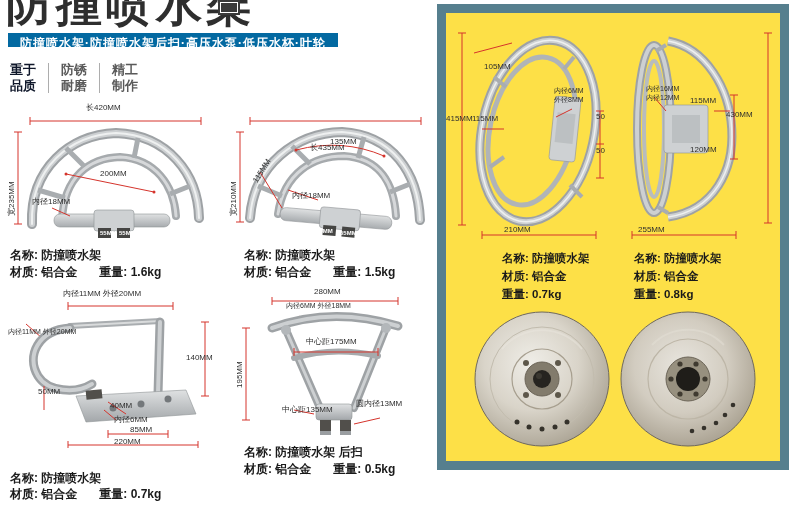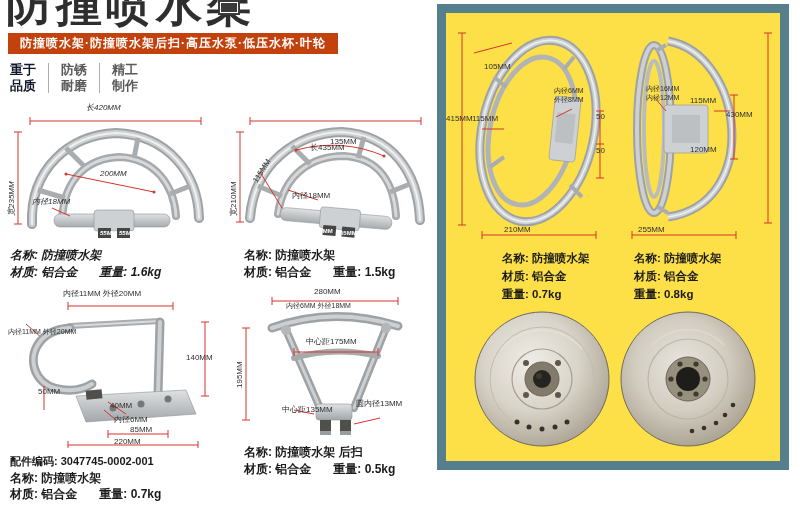--- a/index.html
+++ b/index.html
@@ -4,22 +4,22 @@
 <style>
   html,body{margin:0;padding:0;background:#fff;}
   .canvas{position:relative;width:800px;height:523px;background:#ffffff;overflow:hidden;
           font-family:"Liberation Sans","DejaVu Sans",sans-serif;}
 
   
   .top-title{position:absolute;left:6px;top:-26px;font-size:46px;font-weight:900;color:#2e2e2e;
              letter-spacing:4px;white-space:nowrap;}
   .title-logo{position:absolute;left:218px;top:0;width:22px;height:15px;background:#3a3a3a;
               box-shadow:inset 0 0 0 2px #3a3a3a, inset 0 0 0 3px #fff;}
-  .banner{position:absolute;left:8px;top:33px;height:21px;line-height:21px;padding:0 12px;
-          background:#c2410c;color:#ffffff;font-size:12px;letter-spacing:1px;font-weight:600;white-space:nowrap;}
+  .banner{position:absolute;left:8px;top:33px;height:14px;line-height:21px;padding:0 12px;
+          background:#0369a1;color:#ffffff;font-size:12px;letter-spacing:1px;font-weight:600;white-space:nowrap;}
   .badges{position:absolute;left:10px;top:62px;display:flex;align-items:center;}
   .badge{font-size:13px;font-weight:800;line-height:16px;color:#5a5a5a;text-align:center;}
   .badge.red{color:#0f172a;}
   .badge span{display:block;}
   .vsep{width:1px;height:30px;background:#adadad;margin:0 12px;}
 
   
   .card{position:absolute;}
   .card svg{position:absolute;left:0;}
   .dim{position:absolute;font-size:8px;color:#2e2e2e;white-space:nowrap;line-height:1;}
@@ -57,21 +57,21 @@
       <span>防锈</span>
       <span>耐磨</span>
     </div>
     <div class="vsep"></div>
     <div class="badge">
       <span>精工</span>
       <span>制作</span>
     </div>
   </div>
 
-  <div class="card" style="left:8px;top:104px;width:212px;height:182px;font-style:italic;">
+  <div class="card" style="left:8px;top:104px;width:212px;height:182px;">
     <svg width="210" height="135" viewBox="0 0 210 135" style="top:8px;">
       <defs>
           <linearGradient id="m1" x1="0" y1="0" x2="0" y2="1">
         <stop offset="0" stop-color="#dfe1e2"></stop>
             <stop offset="1" stop-color="#a8acaf"></stop>
           </linearGradient>
         </defs>
       <line x1="22" y1="9" x2="193" y2="9" stroke="#d5342c" stroke-width="1"></line>
       <line x1="22" y1="5" x2="22" y2="13" stroke="#d5342c"></line>
         <line x1="193" y1="5" x2="193" y2="13" stroke="#d5342c"></line>
@@ -199,21 +199,20 @@
         <line x1="190" y1="143" x2="190" y2="151" stroke="#d5342c"></line>
     </svg>
     <div class="dim" style="left:55px;top:2px;">内径11MM 外径20MM</div>
     <div class="dim sm" style="left:0;top:40px;">内径11MM 外径20MM</div>
     <div class="dim" style="left:178px;top:66px;">140MM</div>
     <div class="dim" style="left:30px;top:100px;">50MM</div>
     <div class="dim" style="left:102px;top:114px;">40MM</div>
     <div class="dim" style="left:106px;top:128px;">内径6MM</div>
     <div class="dim" style="left:122px;top:138px;">85MM</div>
     <div class="dim" style="left:106px;top:150px;">220MM</div>
-    <div class="pcode" style="left:2px;top:166px;">配件编码: 3047745-0002-001</div>
     <div class="pname" style="left:2px;top:182px;">名称: 防撞喷水架</div>
     <div class="pline" style="left:2px;top:198px;">
       <span>材质: 铝合金</span>
       <span>重量: 0.7kg</span>
     </div>
   </div>
 
   <div class="card" style="left:230px;top:288px;width:205px;height:200px;">
     <svg width="200" height="145" viewBox="0 0 200 145" style="top:6px;">
       <defs>

